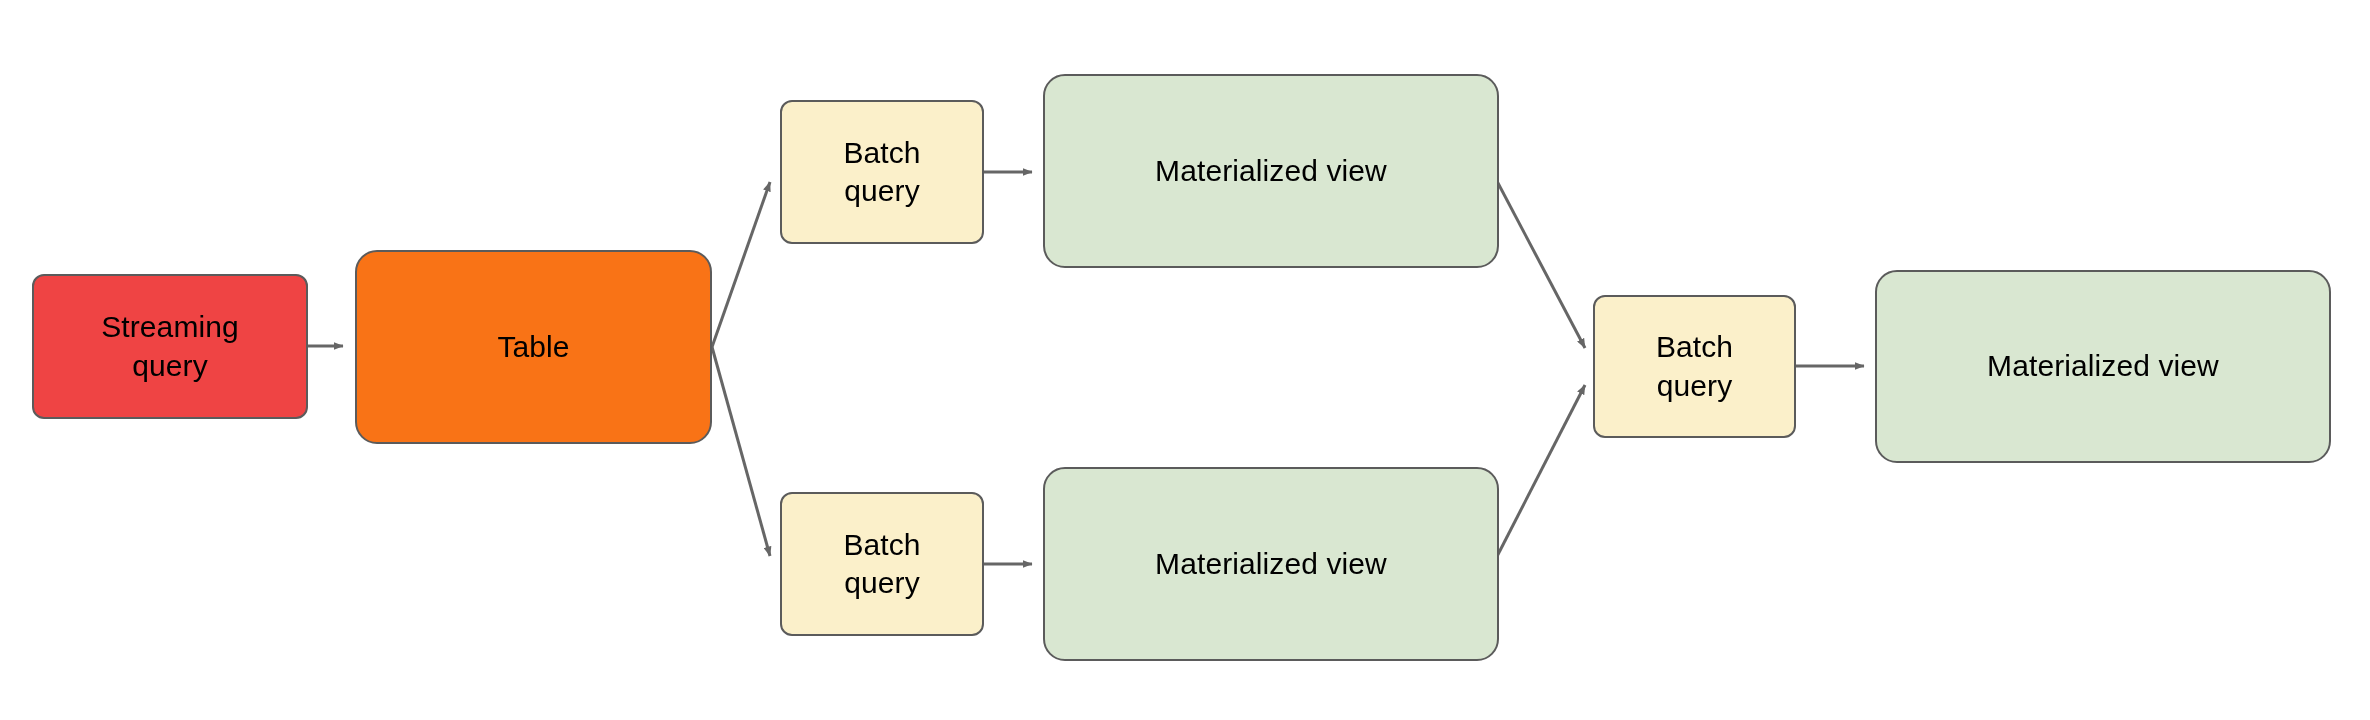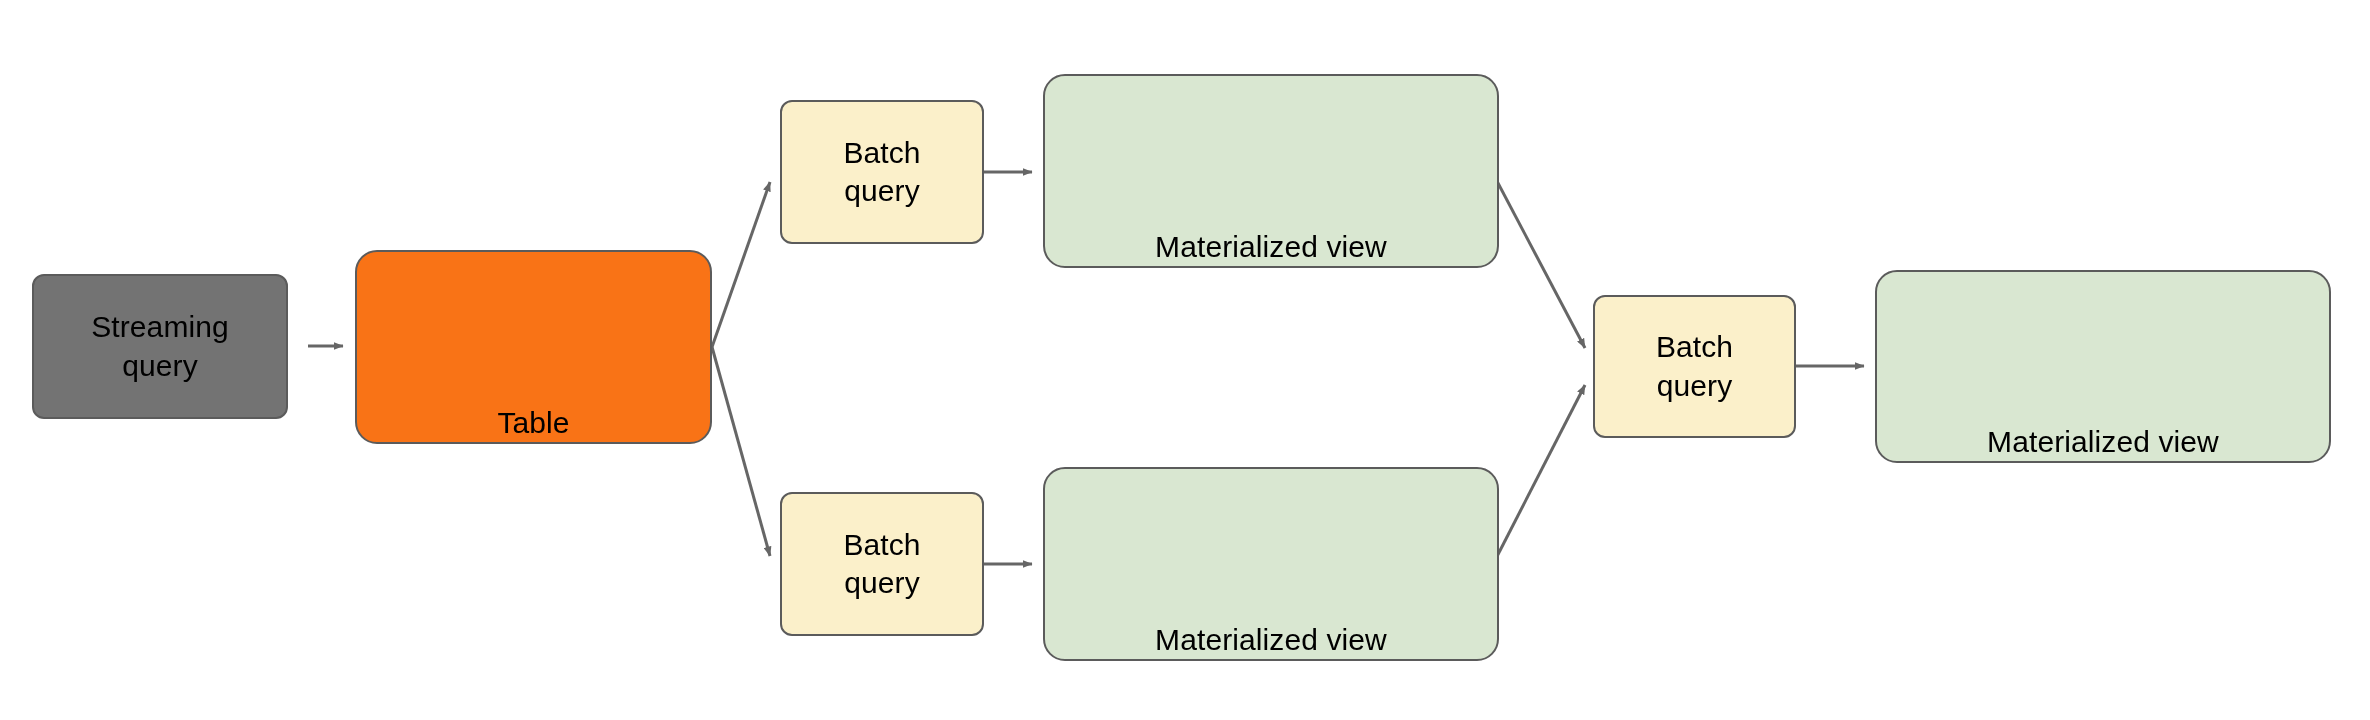--- a/index.html
+++ b/index.html
@@ -37,21 +37,20 @@
     border: 2px solid #5b5b5b;
     z-index: 2;
   }
   .node.process {
     background: #fbf0ca;
     border-radius: 12px;
   }
   .node.store {
     background: #d9e7d1;
     border-radius: 22px;
-    align-items: flex-end;
   }
   .node .label {
     display: block;
     white-space: pre-line;
     padding: 0 6px;
   }
 </style>
 </head>
 <body>
 
@@ -90,21 +89,21 @@
 
     <g>
       <line x1="1489" y1="572" x2="1585" y2="385" stroke="#666666" stroke-width="3" marker-end="url(#arrowhead)"></line>
     </g>
 
     <g>
       <line x1="1796" y1="366" x2="1864" y2="366" stroke="#666666" stroke-width="3" marker-end="url(#arrowhead)"></line>
     </g>
   </svg>
 
-  <div class="node process" style="left: 32px; top: 274px; width: 256px; height: 145px; background: #737373; border-color: rgb(91, 91, 91); color: rgb(0, 0, 0);">
+  <div class="node process" style="left: 32px; top: 274px; width: 276px; height: 145px; background: #ef4444; border-color: rgb(91, 91, 91); color: rgb(0, 0, 0);">
     <span class="label">Streaming
 query</span>
   </div>
 
   <div class="node store" style="left: 355px; top: 250px; width: 357px; height: 194px; background: #f97316; border-color: rgb(91, 91, 91); color: rgb(0, 0, 0);">
     <span class="label">Table</span>
   </div>
 
   <div class="node process" style="left: 780px; top: 100px; width: 204px; height: 144px; background: rgb(251, 240, 202); border-color: rgb(91, 91, 91); color: rgb(0, 0, 0);">
     <span class="label">Batch

